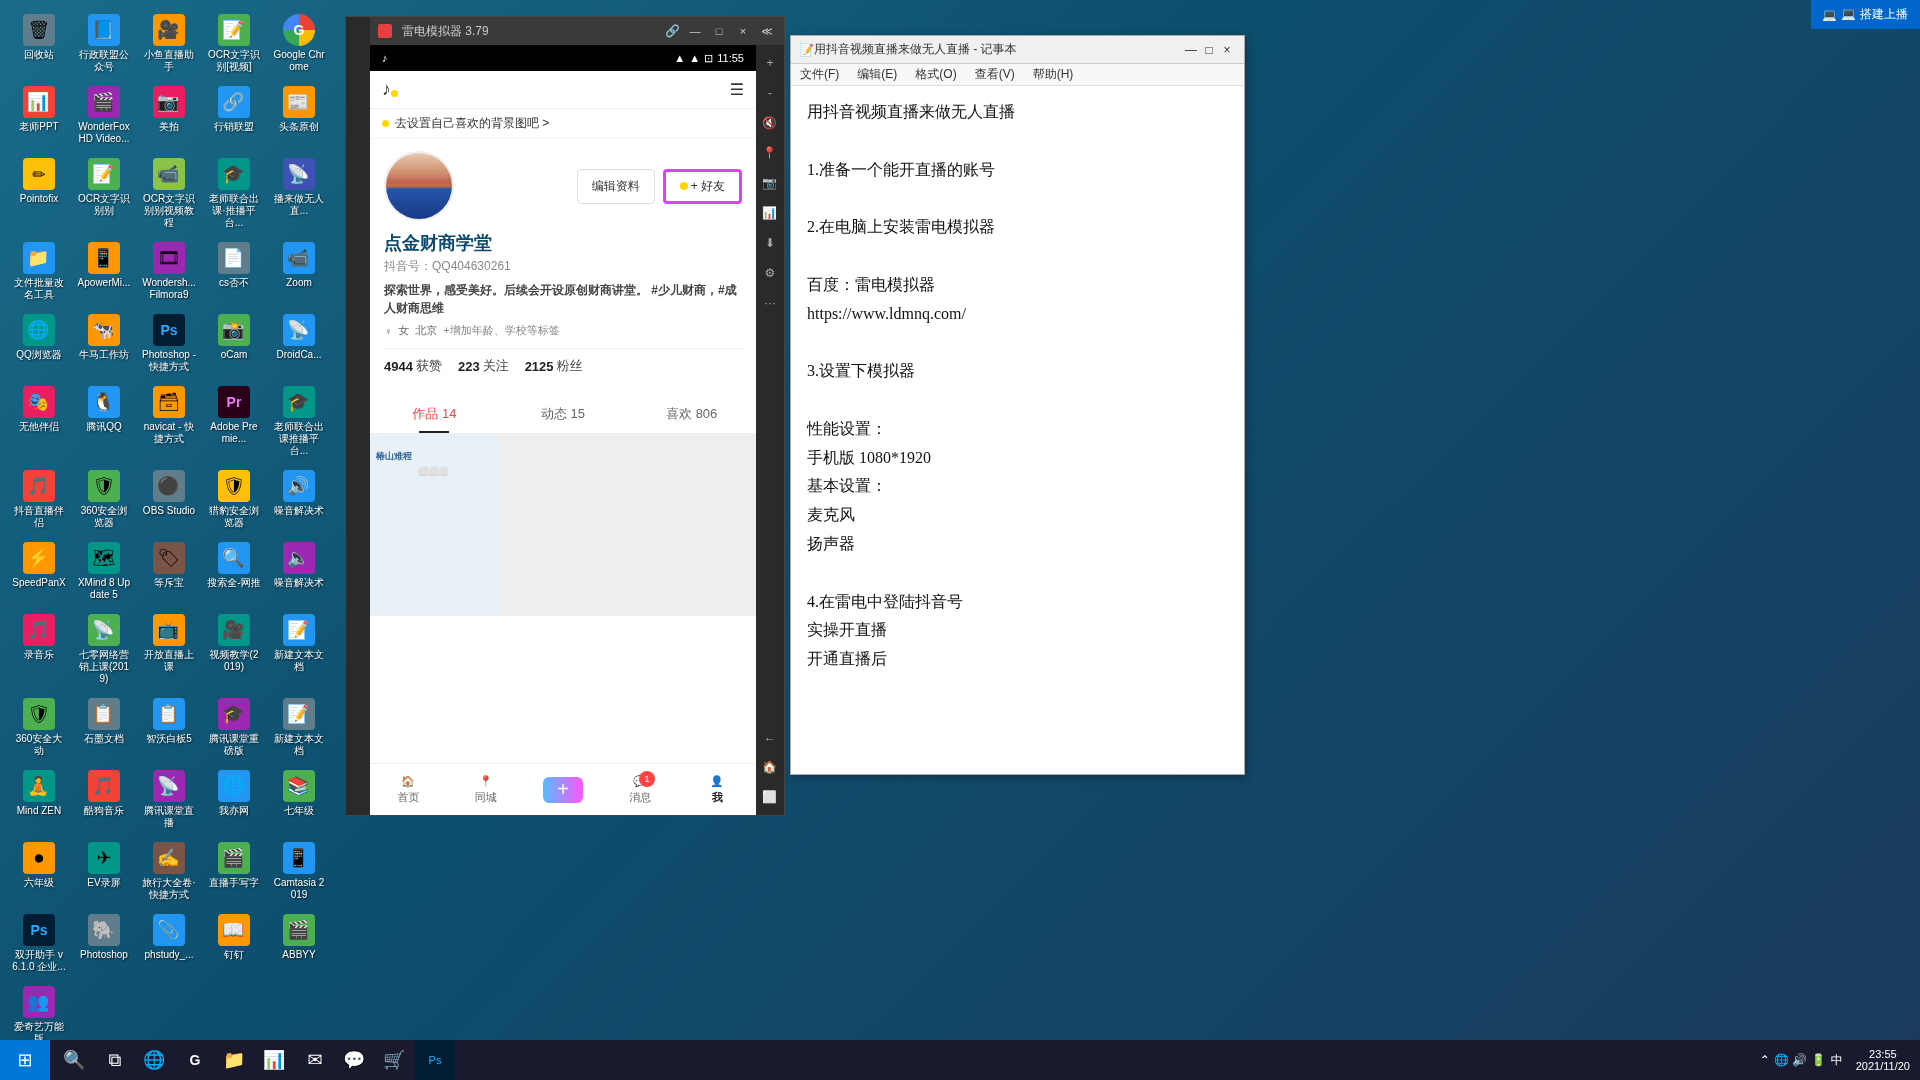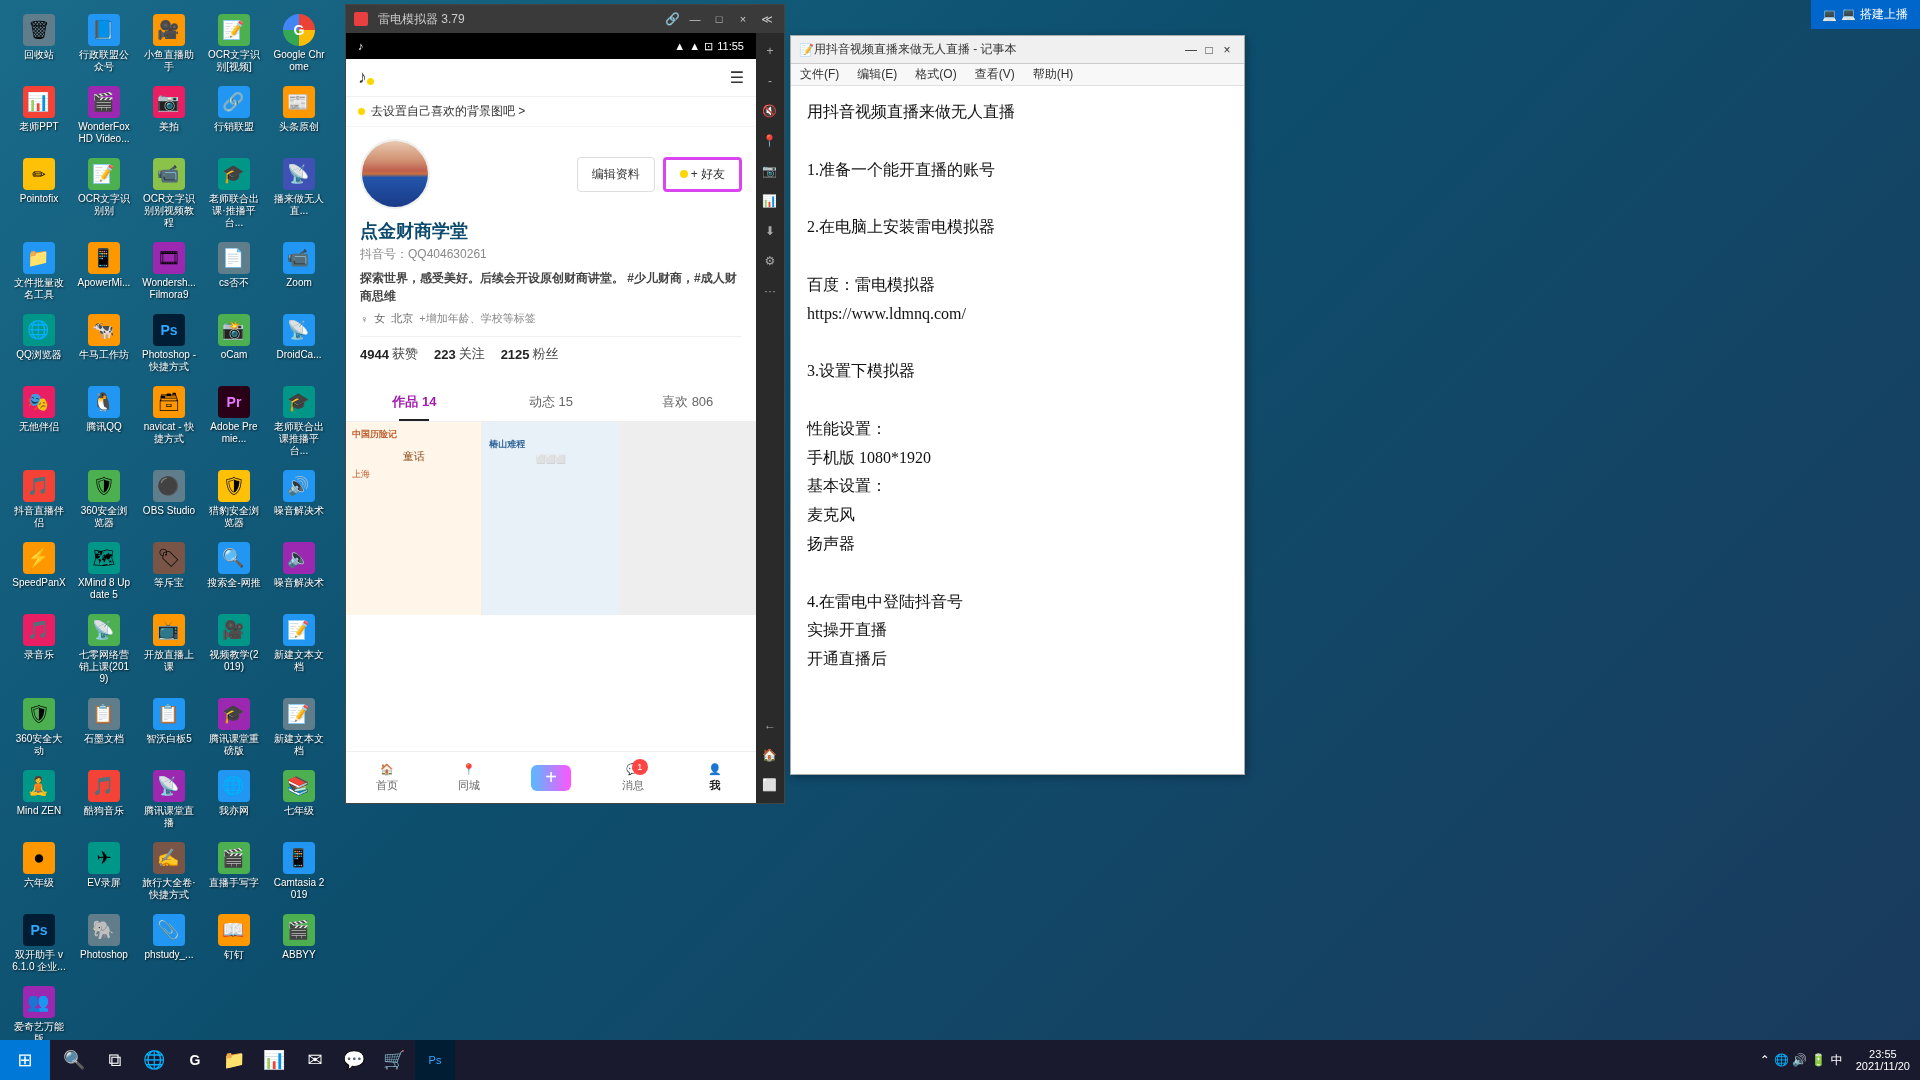--- a/index.html
+++ b/index.html
@@ -109,28 +109,29 @@
       color: white;
       text-align: center;
       line-height: 1.2;
       text-shadow: 1px 1px 2px rgba(0,0,0,0.8);
       word-break: break-all;
     }
 
     
     .emulator-window {
       position: absolute;
-      top: 4px;
+      top: 16px;
       left: 345px;
       width: 440px;
       height: 800px;
       background: #2a2a2a;
       border: 1px solid #444;
       display: flex;
       flex-direction: column;
+      padding-left: 24px;
     }
     .emulator-titlebar {
       height: 28px;
       background: #3a3a3a;
       display: flex;
       align-items: center;
       padding: 0 8px;
       font-size: 12px;
       color: #ccc;
       gap: 6px;
@@ -307,22 +308,22 @@
     .tab-item {
       flex: 1;
       text-align: center;
       padding: 10px 0;
       font-size: 13px;
       color: #666;
       cursor: pointer;
       position: relative;
     }
     .tab-item.active {
-      color: #a21caf;
-      font-weight: bold;
+      color: #ef4444;
+      font-weight: normal;
     }
     .tab-item.active::after {
       content: '';
       position: absolute;
       bottom: 0;
       left: 50%;
       transform: translateX(-50%);
       width: 30px;
       height: 2px;
       background: #222;
@@ -868,27 +869,20 @@
             <div class="tab-item">
               <span>动态 15</span>
             </div>
             <div class="tab-item">
               <span>喜欢 806</span>
             </div>
           </div>
 
           <div class="content-grid">
             <div class="content-item">
-              <div style="padding:6px; background:#fff5e8; height:100%;">
-                <div style="font-size:9px; color:#c06030; font-weight:bold; margin-bottom:4px;">中国历险记</div>
-                <div style="font-size:11px; color:#8b4513; text-align:center; margin-top:8px;">童话</div>
-                <div style="font-size:9px; color:#c06030; margin-top:4px;">上海</div>
-              </div>
-            </div>
-            <div class="content-item">
               <div style="padding:6px; background:#e8f0f8; height:100%;">
                 <div style="font-size:9px; color:#336699; font-weight:bold; text-align:left; margin-top:10px;">椿山难程</div>
                 <div style="font-size:8px; color:#557799; text-align:center; margin-top:4px;">⬜⬜⬜</div>
               </div>
             </div>
           </div>
         </div>
 
         <div class="phone-bottom-nav">
           <div class="nav-item">

